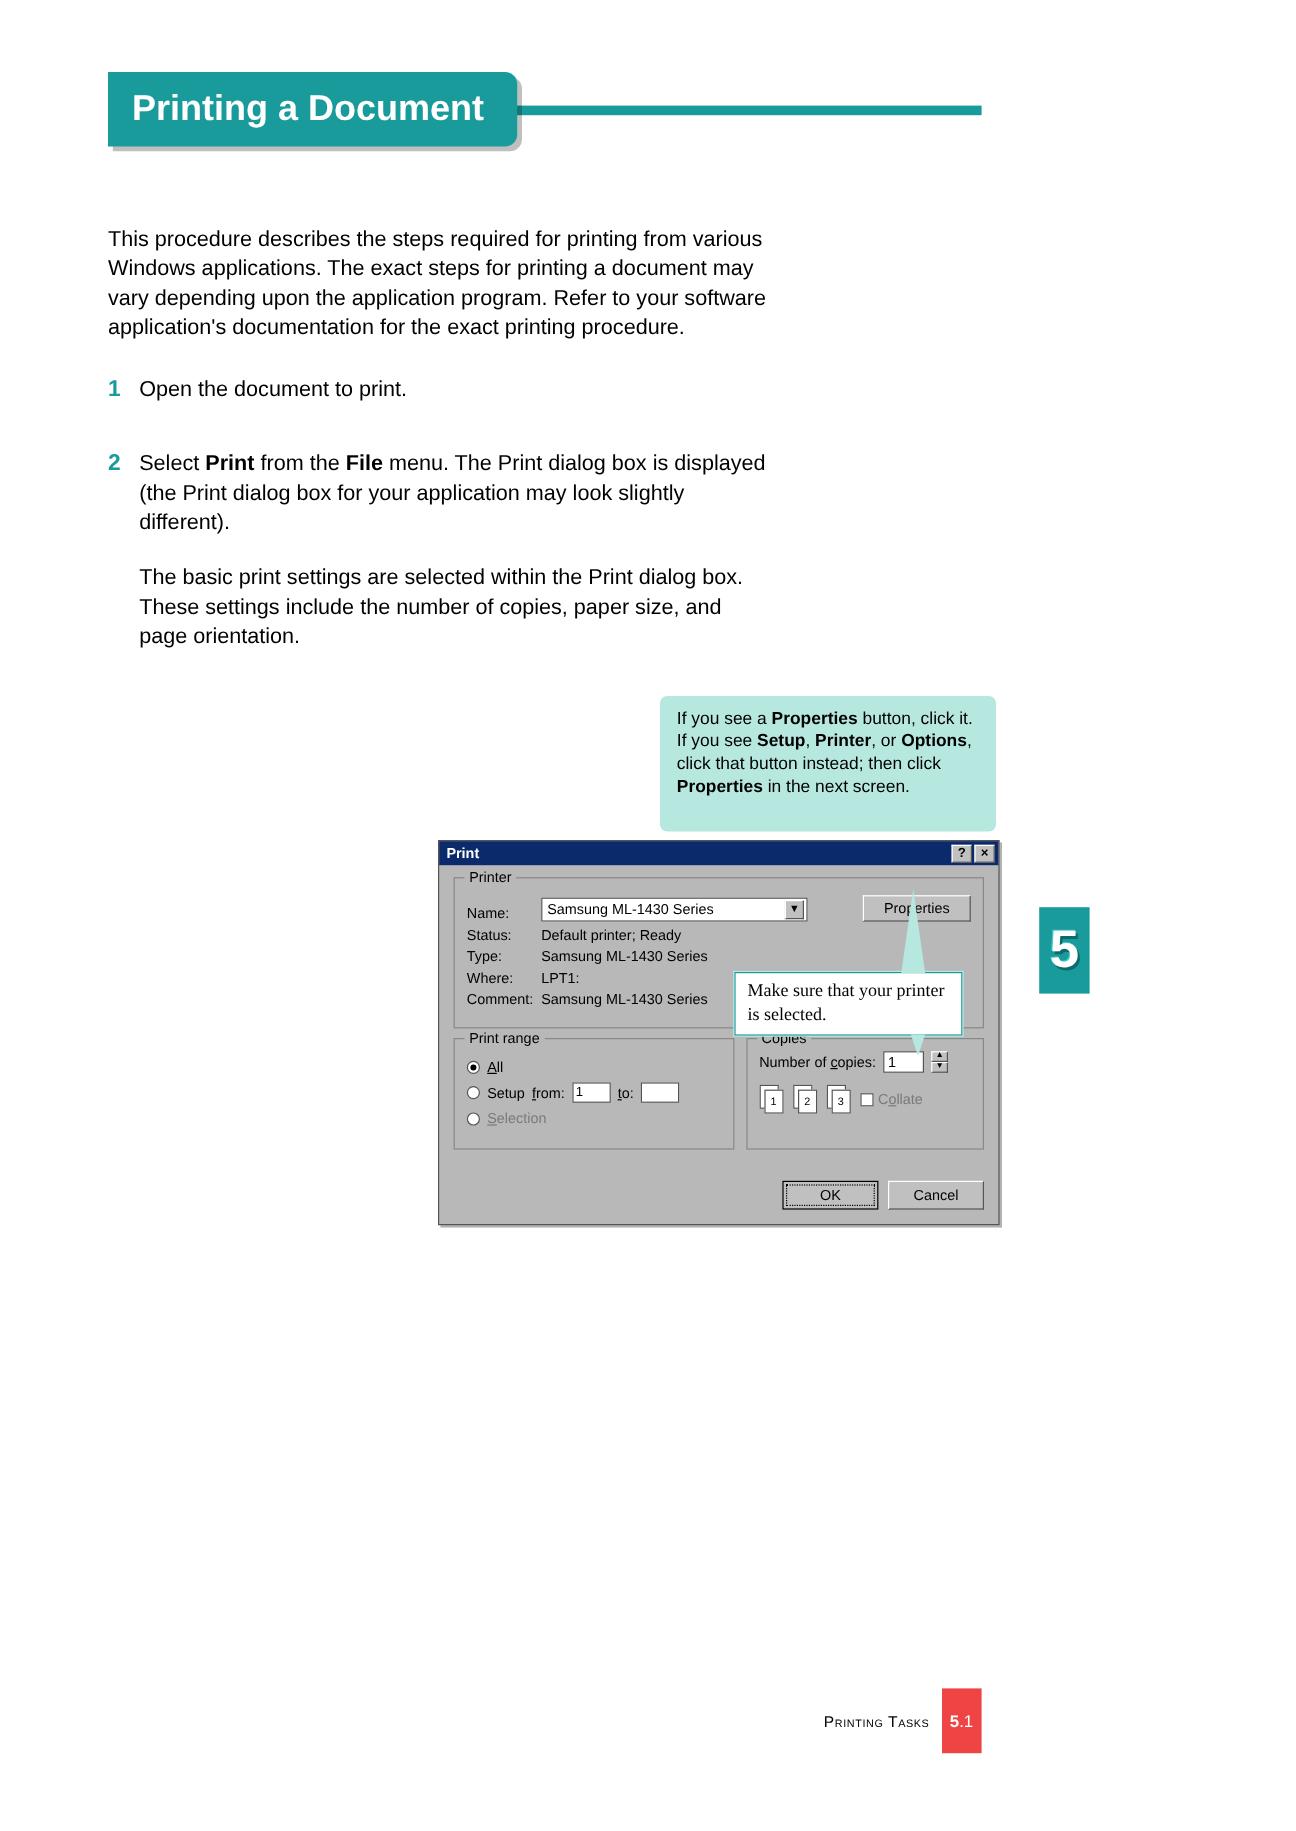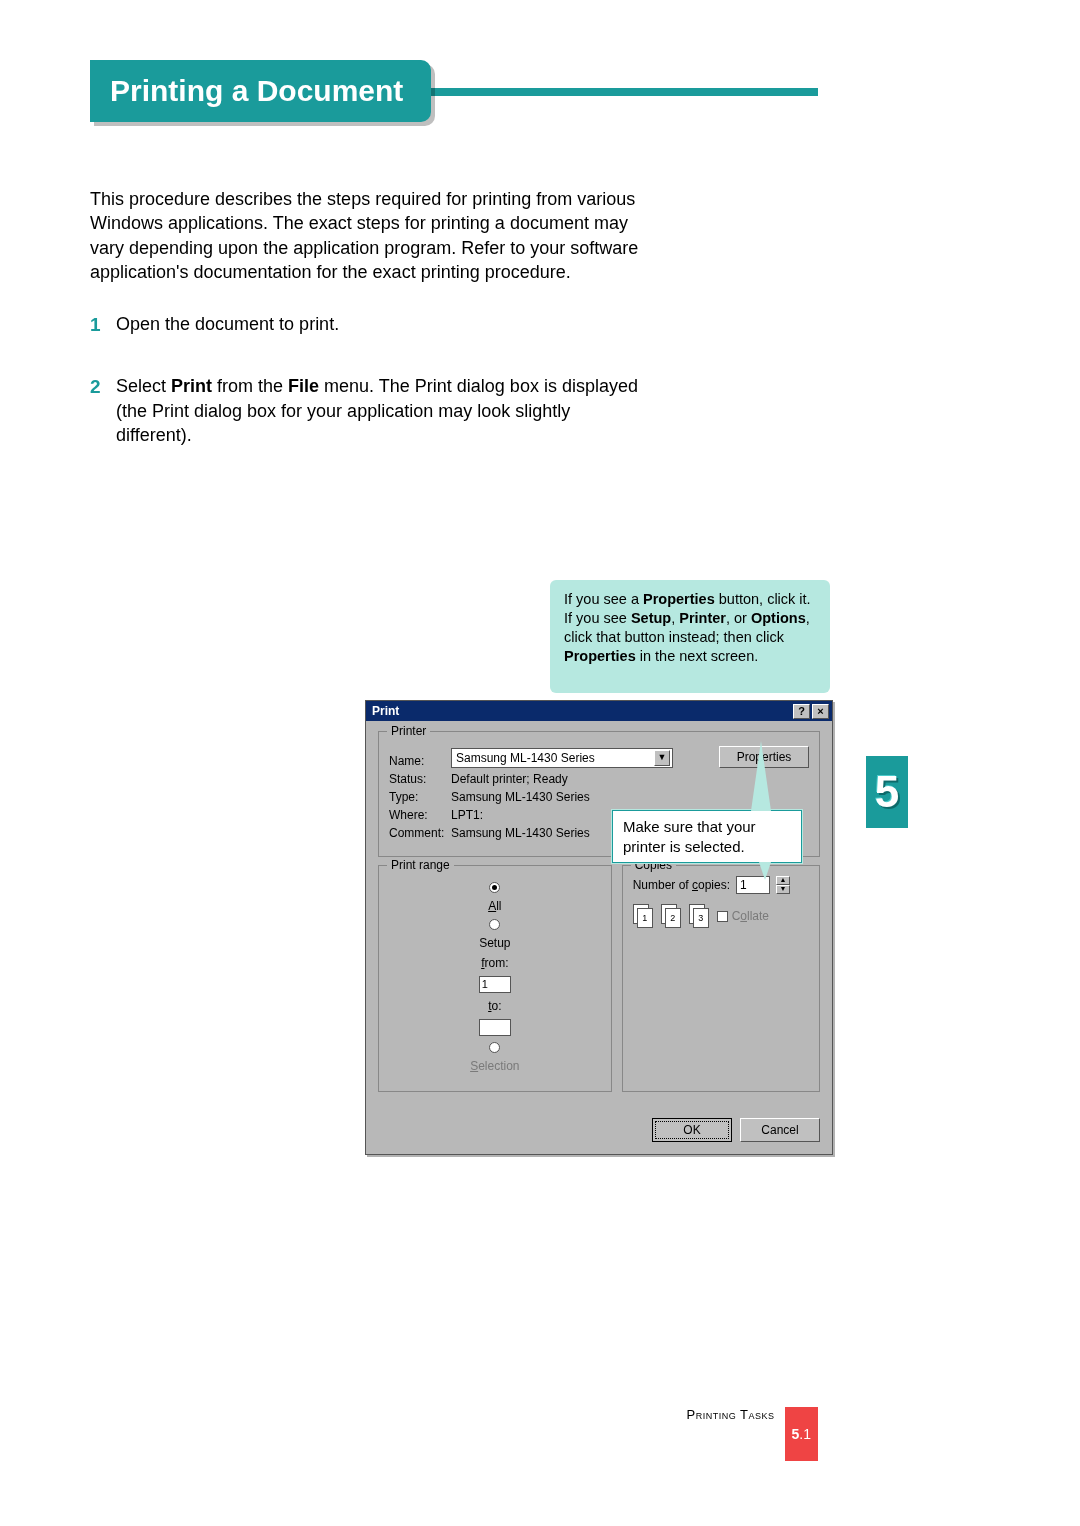--- a/index.html
+++ b/index.html
@@ -160,21 +160,21 @@
     border-right-color: #555;
     border-bottom-color: #555;
     font-size: 12px;
     text-align: center;
     line-height: 20px;
     margin-left: auto;
   }
   .lower { display: flex; gap: 10px; }
   .lower .groupbox:first-child { flex: 1.2; }
   .lower .groupbox:last-child { flex: 1; }
-  .radio-row { display: flex; align-items: center; gap: 6px; margin: 6px 0; font-size: 12px; flex-direction: column; }
+  .radio-row { display: flex; align-items: center; gap: 6px; margin: 6px 0; font-size: 12px; }
   .radio { width: 11px; height: 11px; border-radius: 50%; border: 1px solid #555; background: #fff; position: relative; }
   .radio.sel::after { content:""; position:absolute; left:2px; top:2px; width:5px; height:5px; border-radius:50%; background:#000; }
   .small-input { width: 32px; height: 17px; background:#fff; border:1px solid #555; font-size:11px; padding:0 2px; line-height:15px; }
   .disabled { color: #7a7a7a; }
   .copies-row { display:flex; align-items:center; gap:6px; font-size:12px; margin-bottom: 10px;}
   .copy-input { width: 34px; height: 18px; background:#fff; border:1px solid #555; padding:0 3px; font-size:12px; line-height:16px; }
   .spinner { width: 14px; display:flex; flex-direction:column; }
   .spin { width:14px; height:9px; background:#c0c0c0; border:1px solid #fff; border-right-color:#555; border-bottom-color:#555; font-size:7px; line-height:6px; text-align:center; }
   .collate-icons { display:flex; align-items:center; gap:4px; font-size:12px; }
   .page-pair { position:relative; width:24px; height:24px; }
@@ -195,20 +195,21 @@
     left: 612px;
     top: 810px;
     width: 190px;
     background: #fff;
     border: 1px solid #1a9b9b;
     padding: 6px 10px;
     font-size: 15px;
     line-height: 1.3;
     z-index: 5;
     box-shadow: 0 0 0 1px #b6e8e0;
+    font-family: Liberation Serif, serif;
   }
   .callout-sel::before {
     content: "";
     position: absolute;
     top: -70px;
     right: 30px;
     width: 0;
     height: 0;
     border-left: 10px solid transparent;
     border-right: 10px solid transparent;
@@ -240,21 +241,21 @@
     font-weight: bold;
     color: #fff;
     text-shadow: 2px 2px 0 #0d6a6a, -1px -1px 0 #4acaca;
     font-family: Arial, sans-serif;
   }
   .footer {
     position: absolute;
     right: 90px;
     bottom: 65px;
     display: flex;
-    align-items: flex-start;
+    align-items: center;
     gap: 10px;
     font-size: 13px;
   }
   .footer-label {
     font-variant: small-caps;
     letter-spacing: 0.5px;
   }
   .footer-page {
     background: #ef4444;
     color: #fff;
@@ -280,20 +281,21 @@
     <p class="intro">This procedure describes the steps required for printing from various Windows applications. The exact steps for printing a document may vary depending upon the application program. Refer to your software application's documentation for the exact printing procedure.</p>
 
     <div class="step">
       <span class="step-num">1</span>
       <span>Open the document to print.</span>
     </div>
 
     <div class="step">
       <span class="step-num">2</span>
       <span>Select </span><b>Print</b><span> from the </span><b>File</b><span> menu. The Print dialog box is displayed (the Print dialog box for your application may look slightly different).</span>
+      <p class="step-sub">The basic print settings are selected within the Print dialog box. These settings include the number of copies, paper size, and page orientation.</p>
     </div>
   </div>
 
   <div class="callout-prop">
     <span>If you see a </span><b>Properties</b><span> button, click it. If you see </span><b>Setup</b><span>, </span><b>Printer</b><span>, or </span><b>Options</b><span>, click that button instead; then click </span><b>Properties</b><span> in the next screen.</span>
   </div>
 
   <div class="dialog">
     <div class="dlg-titlebar">
       <span>Print</span>

